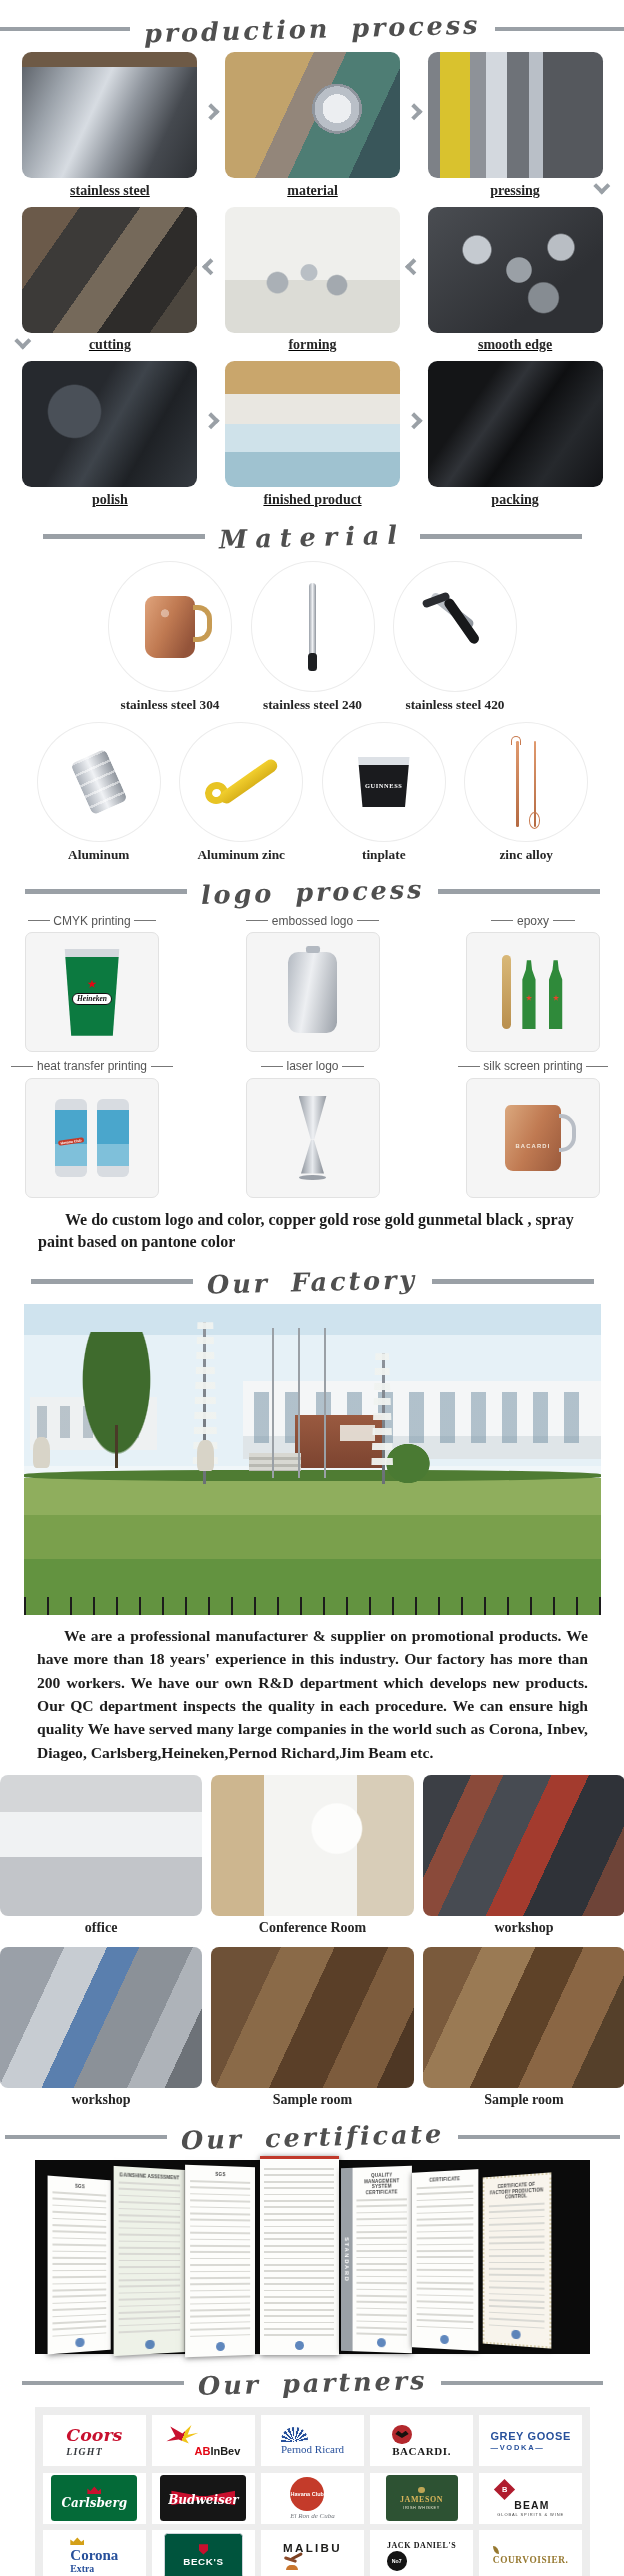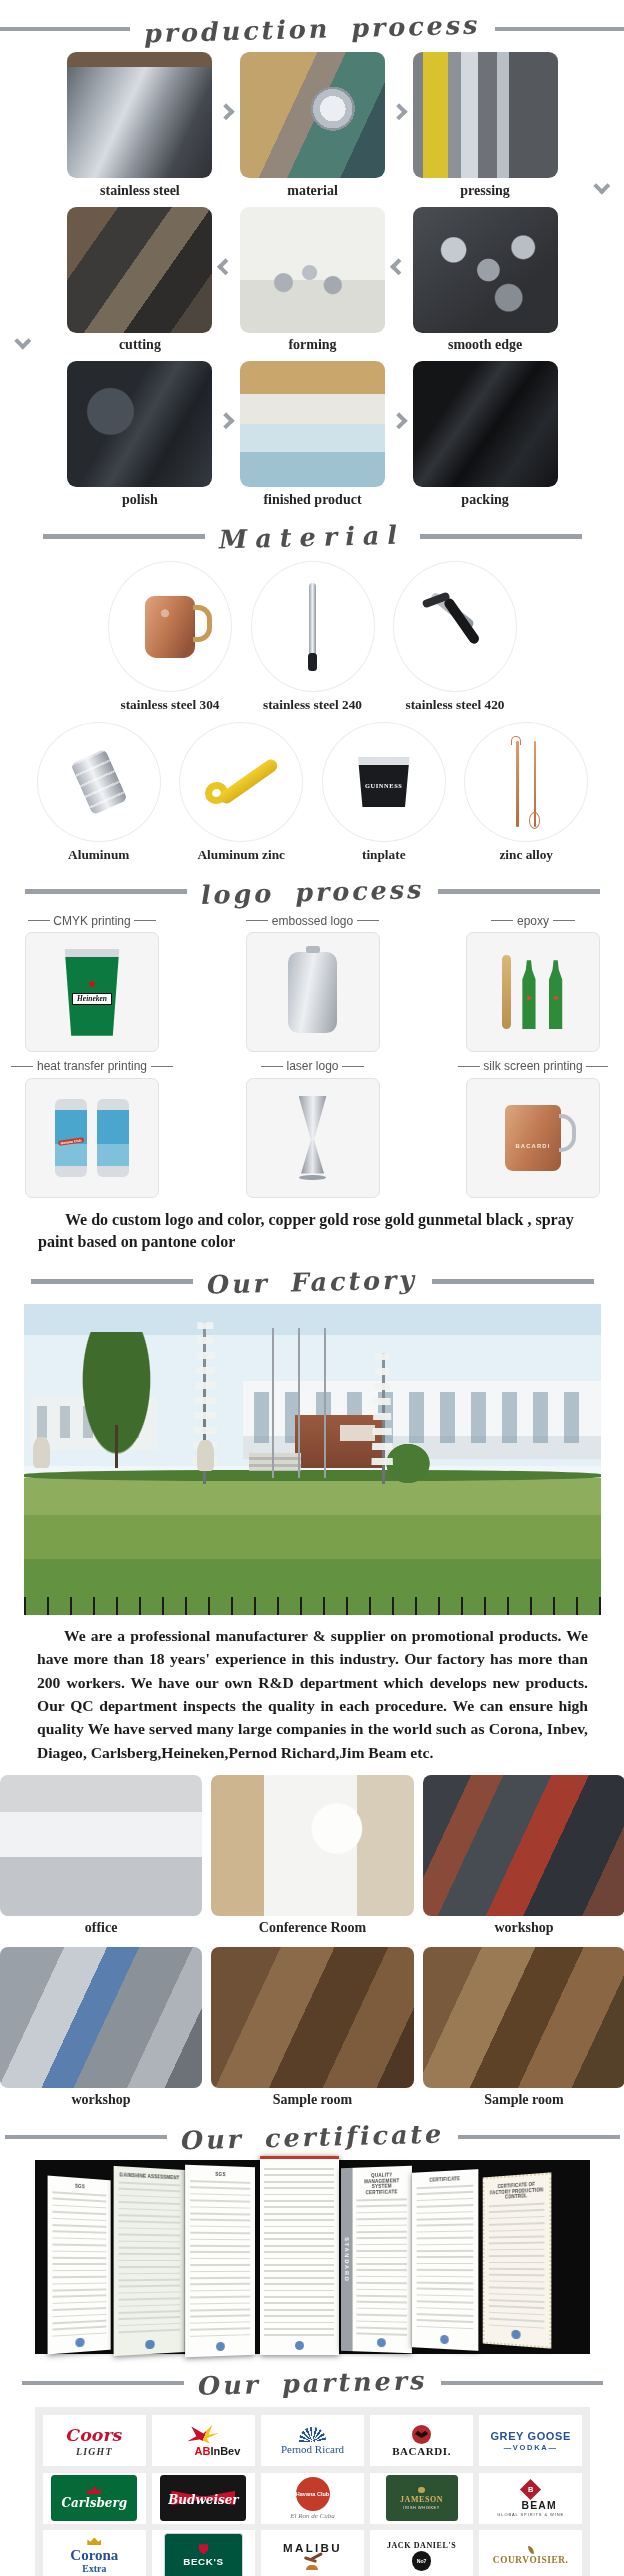--- a/index.html
+++ b/index.html
@@ -11,21 +11,21 @@
   .sec-bar { height: 4.6px; width: 162px; background: #9aa0a6; flex: 0 0 auto; }
   .sec-title { font: italic bold 25.5px "DejaVu Serif", serif; color: #4f4f4f;
                letter-spacing: 2.9px; word-spacing: 9.3px; white-space: nowrap; transform: rotate(-1.5deg); }
   .sec-title.wide { letter-spacing: 8px; }
 
   
   .cap { font: bold 14px "Liberation Serif", serif; color: #262626; text-align: center; margin-top: 4.6px; }
 
   
   .prow { display: flex; justify-content: center; align-items: flex-start; gap: 8px; position: relative; margin-top: 8px; }
-  .pfig { width: 145px; }
+  .pfig { width: 175px; text-decoration: underline; }
   .ph { height: 126px; border-radius: 9.3px; position: relative; overflow: hidden; }
   .chev { width: 11.6px; height: 11.6px; border-right: 4px solid #9aa0a6; border-bottom: 4px solid #9aa0a6; align-self: center; flex: 0 0 auto; }
   .chev-right { transform: rotate(-45deg); margin-top: -27px; }
   .chev-left  { transform: rotate(135deg); margin-top: -27px; }
   .chev-down  { position: absolute; transform: rotate(45deg); bottom: 7px; }
   .cd-right { right: 17.4px; } .cd-left { left: 17.4px; }
 
   .ph-steel { background: linear-gradient(180deg,#6e5a46 0 12%,rgba(0,0,0,0) 12%),
     linear-gradient(115deg,#565b62 0,#9aa1a9 22%,#d7dce2 42%,#8f959d 58%,#45494f 78%,#2e3135 100%); }
   .ph-coil { background: radial-gradient(circle at 64% 45%,#eceef1 0 11%,#b9bfc7 11% 17%,#8f959d 17% 19%,rgba(0,0,0,0) 19%),
@@ -95,21 +95,21 @@
   .lrow { display: flex; justify-content: space-between; padding: 0 25px; margin-top: 7px; }
   .litem { width: 134px; display: flex; flex-direction: column; align-items: center; }
   .llabel { display: flex; align-items: center; gap: 3.5px; color: #555; font: 12px "Liberation Sans", sans-serif; white-space: nowrap; }
   .dash { width: 22px; height: 1.2px; background: #777; flex: 0 0 auto; }
   .lcard { margin-top: 4.6px; width: 134px; height: 120px; border: 0.6px solid #e2e2e2; border-radius: 7px;
            background: #f5f5f5; display: flex; align-items: center; justify-content: center; overflow: hidden; }
   .star { width: 9.3px; height: 9.3px; background: #e30613;
     clip-path: polygon(50% 0,61% 35%,98% 35%,68% 57%,79% 91%,50% 70%,21% 91%,32% 57%,2% 35%,39% 35%); }
   .s-hbucket { width: 65px; height: 87px; clip-path: polygon(8% 0,92% 0,82% 100%,18% 100%);
     background: linear-gradient(180deg,#d4d8dd 0 9%,#0c7a40 9%); display:flex; flex-direction:column; align-items:center; justify-content:center; gap:4px; }
-  .s-hbucket .pill { background:#fff; border:1.2px solid #111; border-radius:0; padding:0.6px 4px;
+  .s-hbucket .pill { background:#fff; border:1.2px solid #111; border-radius:6px; padding:0.6px 4px;
     color:#111; font: italic bold 7.5px "Liberation Serif", serif; }
   .s-flask { width: 49px; height: 81px; border-radius: 10.4px; position: relative;
     background: linear-gradient(100deg,#b3b9c1,#edeff2 42%,#9aa0a8); }
   .s-flask::before { content:""; position:absolute; top:-5.8px; left:50%; transform:translateX(-50%);
     width:14px; height:7px; border-radius:2.3px; background:#b3b9c1; }
   .s-epoxy { display: flex; align-items: flex-end; gap: 9.3px; }
   .s-opener { width: 9.3px; height: 74px; border-radius: 4.6px; background: linear-gradient(180deg,#d9b878,#b98f4e); }
   .s-bottle { width: 17.4px; height: 69px; background: #2f8a3a; position: relative;
     clip-path: polygon(38% 0,62% 0,68% 14%,88% 28%,88% 100%,12% 100%,12% 28%,32% 14%); }
   .s-bottle .star { position:absolute; left:50%; top:55%; transform:translate(-50%,-50%) scale(.7); background:#e8452c; }
@@ -200,21 +200,21 @@
   .cert.c7 { left: 80%;   top: 15px; width: 74px; height: 171px; transform: perspective(463px) rotateY(-22deg);
              background: #f8f4ec; border: 2.3px dotted #d9cfae; }
   .cert-spine { position: absolute; left: 0; top: 0; bottom: 0; width: 11.6px; background: #9aa0a6; color: #fff;
     writing-mode: vertical-rl; display: flex; align-items: center; justify-content: center;
     font: bold 5.8px "Liberation Sans", sans-serif; letter-spacing: 1.7px; }
 
   
   .partners-panel { margin: 9.3px 35px 0; background: #ededed; padding: 8px; }
   .pgrid { display: grid; grid-template-columns: repeat(5, 1fr); gap: 6.4px; }
   .pcell { background: #fff; height: 51px; display: flex; align-items: center; justify-content: center; overflow: hidden; }
-  .brand { display: flex; flex-direction: column; align-items: center; justify-content: center; gap: 1.2px; text-align: center; }
+  .brand { display: flex; flex-direction: column; align-items: flex-start; justify-content: center; gap: 1.2px; text-align: center; }
   .bplate { display: flex; flex-direction: column; align-items: center; justify-content: center; gap: 1.7px;
             width: 86px; height: 46px; border-radius: 3.5px; }
   .t-script { font: italic bold 17.4px "DejaVu Serif", serif; }
   .t-lightsub { font: italic bold 9.8px "Liberation Serif", serif; letter-spacing: 1.2px; }
   .t-abinbev b { font: bold 11px "Liberation Sans", sans-serif; }
   .t-pernod { font: 11px "Liberation Serif", serif; }
   .t-caps-serif { font: bold 11px "Liberation Serif", serif; letter-spacing: 0.6px; }
   .t-gg { font: bold 11px "Liberation Sans", sans-serif; letter-spacing: 0.6px; }
   .t-gg-sub { font: bold 7.5px "Liberation Sans", sans-serif; letter-spacing: 1.7px; }
   .t-plate-script { font: italic bold 12px "DejaVu Serif", serif; }

